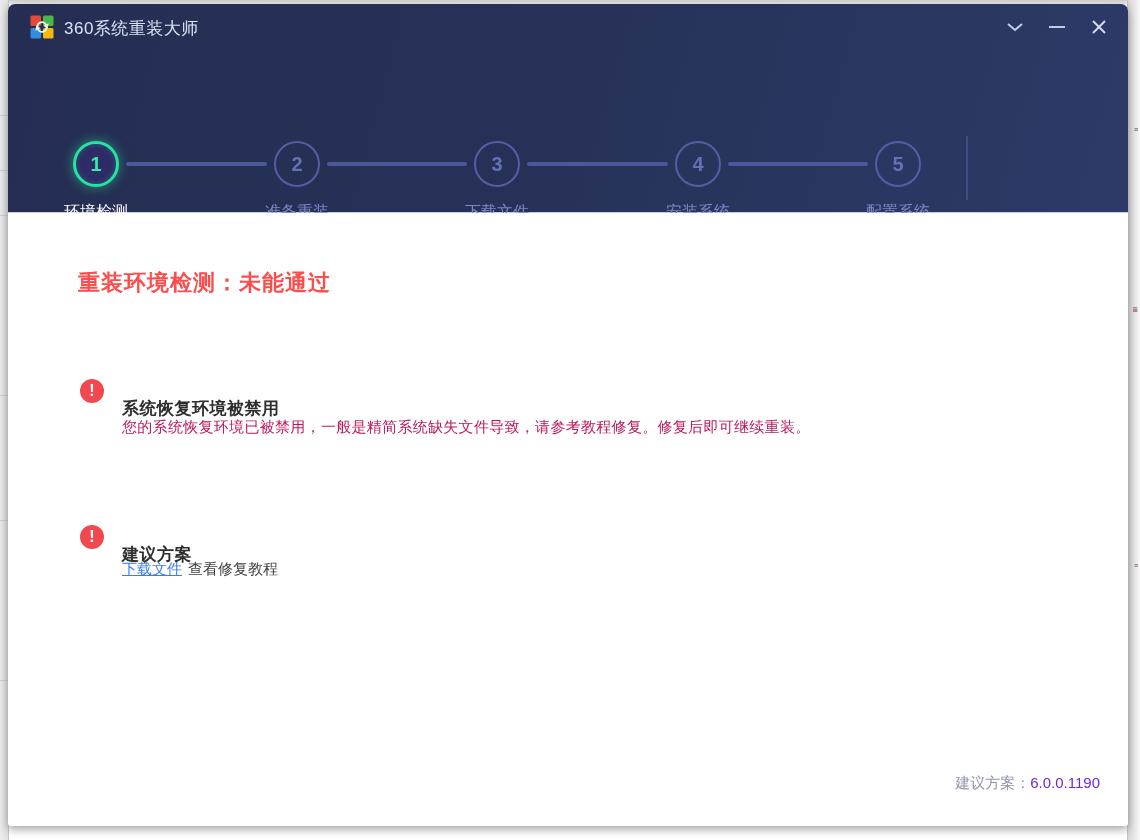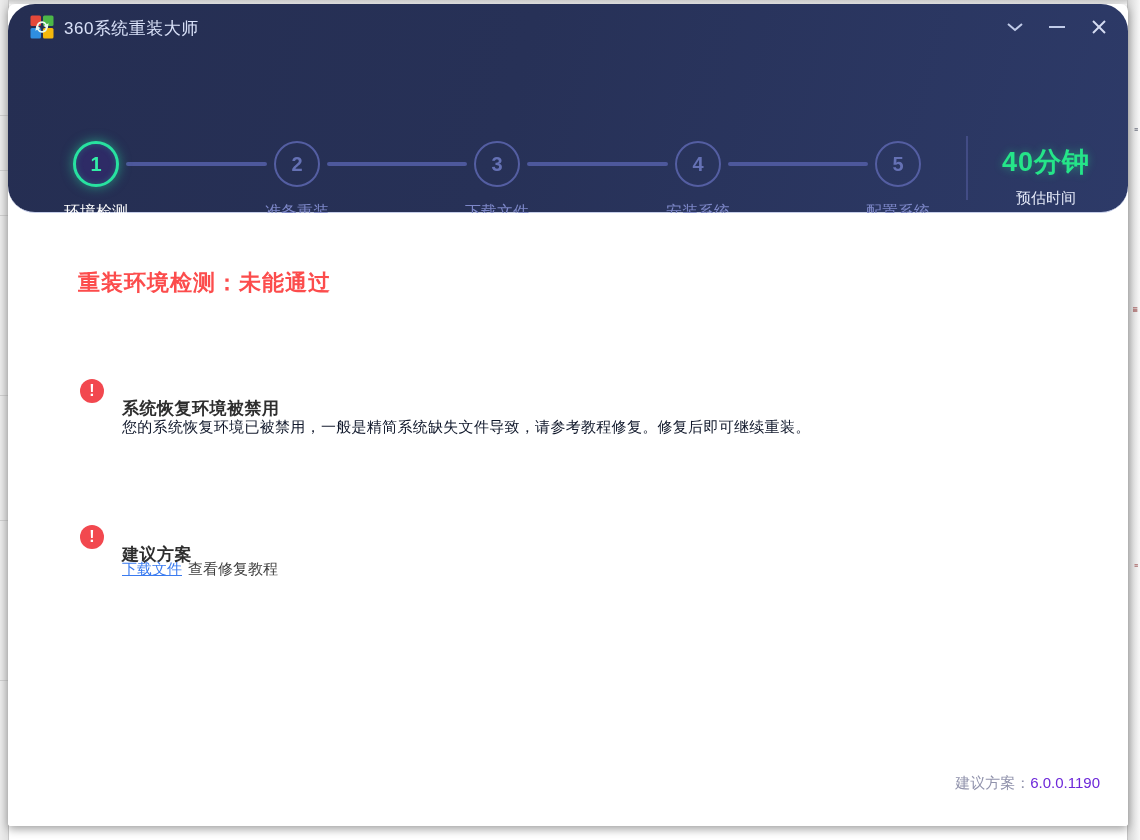--- a/index.html
+++ b/index.html
@@ -9,21 +9,21 @@
   
   .bg-top{position:absolute;left:0;top:0;width:1140px;height:4px;background:linear-gradient(#cfcfcf,#f2f2f2);}
   .bg-left{position:absolute;left:0;top:0;width:8px;height:840px;background:linear-gradient(90deg,#ececec,#e0e0e0);border-right:1px solid #c8c8c8;}
   .bg-left .hline{position:absolute;left:0;width:8px;height:1px;background:#cfcfcf;}
   .bg-right{position:absolute;right:0;top:0;width:12px;height:840px;background:linear-gradient(90deg,#d7d7d7,#f7f7f7);border-left:1px solid #c4c4c4;}
   .artifact{position:absolute;font-size:7px;line-height:7px;color:#8a2b2b;}
 
   
   .window{position:absolute;left:8px;top:4px;width:1120px;height:822px;background:#ffffff;border-radius:7px 7px 3px 3px;box-shadow:0 3px 10px rgba(0,0,0,0.38);overflow:hidden;}
 
-  .header{position:absolute;left:0;top:0;width:100%;height:208px;background:linear-gradient(105deg,#252e52 0%,#273157 45%,#2d3a68 100%);border-bottom:1px solid #c5cde8;border-radius:27px;}
+  .header{position:absolute;left:0;top:0;width:100%;height:208px;background:linear-gradient(105deg,#252e52 0%,#273157 45%,#2d3a68 100%);border-bottom:1px solid #c5cde8;}
 
   
   .titlebar{position:absolute;left:0;top:0;width:100%;height:48px;}
   .applogo{position:absolute;left:22px;top:11px;width:24px;height:24px;}
   .apptitle{position:absolute;left:56px;top:13px;font-size:17px;color:#d9e1f8;letter-spacing:0.5px;}
   .winctl{position:absolute;top:10px;width:30px;height:26px;display:flex;align-items:center;justify-content:center;cursor:pointer;}
   .winctl svg{display:block;}
   .ctl-chevron{right:98px;}
   .ctl-min{right:56px;}
   .ctl-close{right:14px;}
@@ -42,21 +42,21 @@
   .estimate{position:absolute;left:972px;top:92px;width:132px;text-align:center;}
   .estimate-time{font-size:27px;font-weight:bold;color:#25e589;text-shadow:0 0 9px rgba(37,229,137,0.45);letter-spacing:1px;}
   .estimate-label{margin-top:9px;font-size:15px;color:#e4e9f8;}
 
   
   .content{position:absolute;left:0;top:209px;width:100%;height:613px;background:#ffffff;}
   .page-heading{position:absolute;left:70px;top:55px;font-size:22px;font-weight:bold;color:#fc4c4c;letter-spacing:1px;}
   .issue-icon{position:absolute;width:24px;height:24px;border-radius:50%;background:#f2484f;color:#ffffff;
     font-size:16px;font-weight:bold;display:flex;align-items:center;justify-content:center;line-height:1;}
   .issue-title{position:absolute;left:114px;font-size:17px;font-weight:bold;color:#2e2e2e;letter-spacing:0.5px;margin-top:16px;}
-  .issue-desc{position:absolute;left:114px;font-size:15px;color:#0f172a;letter-spacing:0.3px;}
+  .issue-desc{position:absolute;left:114px;font-size:15px;color:#be185d;letter-spacing:0.3px;}
   .issue-link-row{position:absolute;left:114px;font-size:15px;color:#3f3f3f;}
   .link{color:#3a7bf0;text-decoration:underline;cursor:pointer;margin-right:6px;}
   .version{position:absolute;right:28px;top:561px;font-size:15px;}
   .version .vlabel{color:#9193ac;}
   .version .vvalue{color:#6d28d9;}
 </style>
 </head>
 <body>
 
 <div class="stage">
@@ -133,24 +133,20 @@
             <span>5</span>
           </div>
 
         <div class="step-label active" style="left:88px;">环境检测</div>
         <div class="step-label" style="left:289px;">准备重装</div>
         <div class="step-label" style="left:489px;">下载文件</div>
         <div class="step-label" style="left:690px;">安装系统</div>
         <div class="step-label" style="left:890px;">配置系统</div>
 
         <div class="steps-divider"></div>
-        <div class="estimate">
-          <div class="estimate-time">40分钟</div>
-          <div class="estimate-label">预估时间</div>
-        </div>
       </div>
     </div>
 
     <div class="content">
       <div class="page-heading">重装环境检测：未能通过</div>
 
       <div class="issue-icon" style="left:72px;top:166px;">
           <span>!</span>
         </div>
       <div class="issue-title" style="top:168px;">系统恢复环境被禁用</div>

